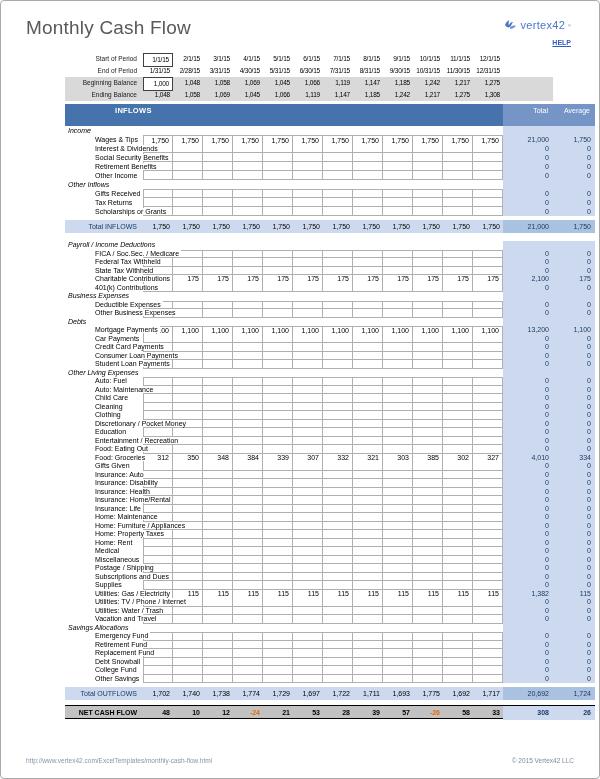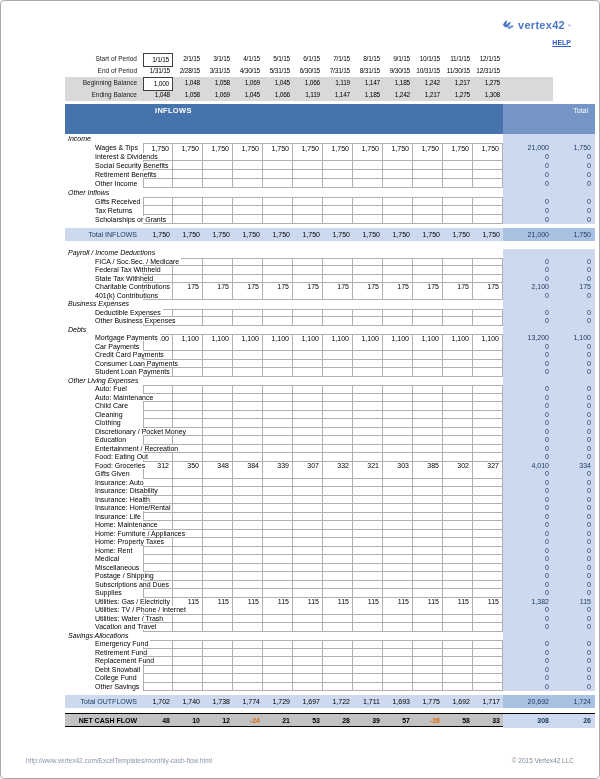--- a/index.html
+++ b/index.html
@@ -2,35 +2,35 @@
 <html><head>
 <meta charset="utf-8">
 <style>
   html,body{margin:0;padding:0;background:#fff;}
   body{font-family:"Liberation Sans",sans-serif;}
   .page{position:relative;width:600px;height:779px;box-sizing:border-box;border:1px solid #a9a9a9;border-radius:4px;background:#fff;overflow:hidden;}
   .titlebar{position:absolute;top:16px;left:25px;right:25px;height:34px;}
   .title{font-size:19px;color:#595959;font-weight:400;margin:0;letter-spacing:.2px;}
   .brand{position:absolute;top:2px;right:3px;text-align:right;}
   .logoline{display:flex;align-items:center;gap:3px;justify-content:flex-end;cursor:pointer;}
-  .logotext{font-size:11px;font-weight:bold;color:#4a77c6;letter-spacing:.3px;}
+  .logotext{font-size:11px;font-weight:normal;color:#4a77c6;letter-spacing:.3px;}
   .logomark{font-size:4px;color:#4a77c6;vertical-align:super;}
   .help{display:inline-block;margin-top:2px;font-size:7px;font-weight:bold;color:#2f5bc0;text-decoration:underline;cursor:pointer;}
   .content{padding-top:52px;margin-left:64px;width:530px;}
   .row{display:grid;grid-template-columns:78px repeat(12,30px) 50px 42px;width:530px;box-sizing:border-box;}
   .row > div{box-sizing:border-box;overflow:visible;white-space:nowrap;}
   .num{text-align:right;padding-right:3px;}
   
   .hrow{height:12px;line-height:12px;font-size:6.5px;color:#000;}
   .hrow .mc{letter-spacing:-0.2px;}
   .hlbl{text-align:right;padding-right:6px;color:#1a1a1a;}
   .band{background:linear-gradient(to right,#d9d9d9 0,#d9d9d9 488px,transparent 488px);}
   .inp{background:#fff;border:1px solid #404040;position:relative;z-index:2;}
   
-  .bar{height:30px;line-height:14px;background:linear-gradient(to right,#4673ac 0,#4673ac 438px,#7495c6 438px,#7495c6 530px);color:#fff;padding-left:40px;}
+  .bar{height:22px;line-height:14px;background:linear-gradient(to right,#4673ac 0,#4673ac 438px,#7495c6 438px,#7495c6 530px);color:#fff;}
   .barlbl{grid-column:1 / span 13;padding-left:50px;font-size:7.5px;font-weight:bold;letter-spacing:.3px;}
   .barcol{font-size:7px;text-align:right;padding-right:5px;}
   
   .irow{height:9px;line-height:9px;font-size:7px;}
   .orow{height:8.5px;line-height:8.5px;font-size:7px;}
   .catlbl{grid-column:1 / span 13;font-style:italic;color:#000;padding-left:3px;}
   .ilbl{padding-left:30px;grid-column:1 / span 1;}
   .ilbl span{background:#fff;position:relative;z-index:1;padding-right:2px;}
   .item .mc{border-right:1px solid #b0b0b0;border-bottom:1px solid #b0b0b0;background:#fff;}
   .item .mc.first{border-left:1px solid #b0b0b0;}
@@ -49,20 +49,21 @@
   .sp3{height:3px}.sp4{height:4px}.sp5{height:5px}.sp8{height:8px}
   .footer{position:absolute;left:25px;right:25px;bottom:14px;display:flex;justify-content:space-between;font-size:6.5px;}
   .url{color:#8795a9;text-decoration:none;cursor:pointer;}
   .copy{color:#7d8b9c;}
 </style>
 </head>
 <body>
 
 <div class="page">
   <div class="titlebar">
+    <h1 class="title">Monthly Cash Flow</h1>
     <div class="brand">
       <div class="logoline">
         <svg width="13" height="12" viewBox="0 0 13 12">
           <path d="M1 6 C2 3,4 2,5 1 C5 3,4 5,5 6 C6 4,7 3,9 3 C8 5,7 6,7 7 C5 9,3 9,1 6 Z" fill="#4a77c6"></path>
           <path d="M6 8 C8 7,10 6,12 7 C10 9,8 10,6 10 Z" fill="#6f97d6"></path>
         </svg>
         <span class="logotext">vertex42</span>
         <span class="logomark">®</span>
       </div>
       <a class="help">HELP</a>

